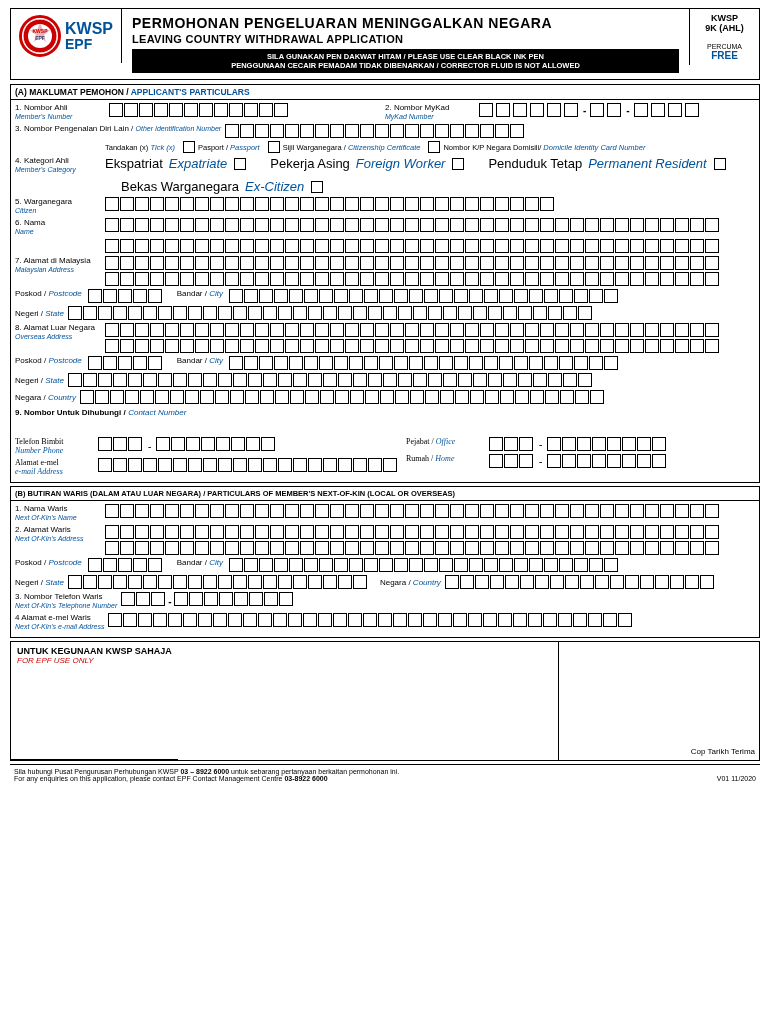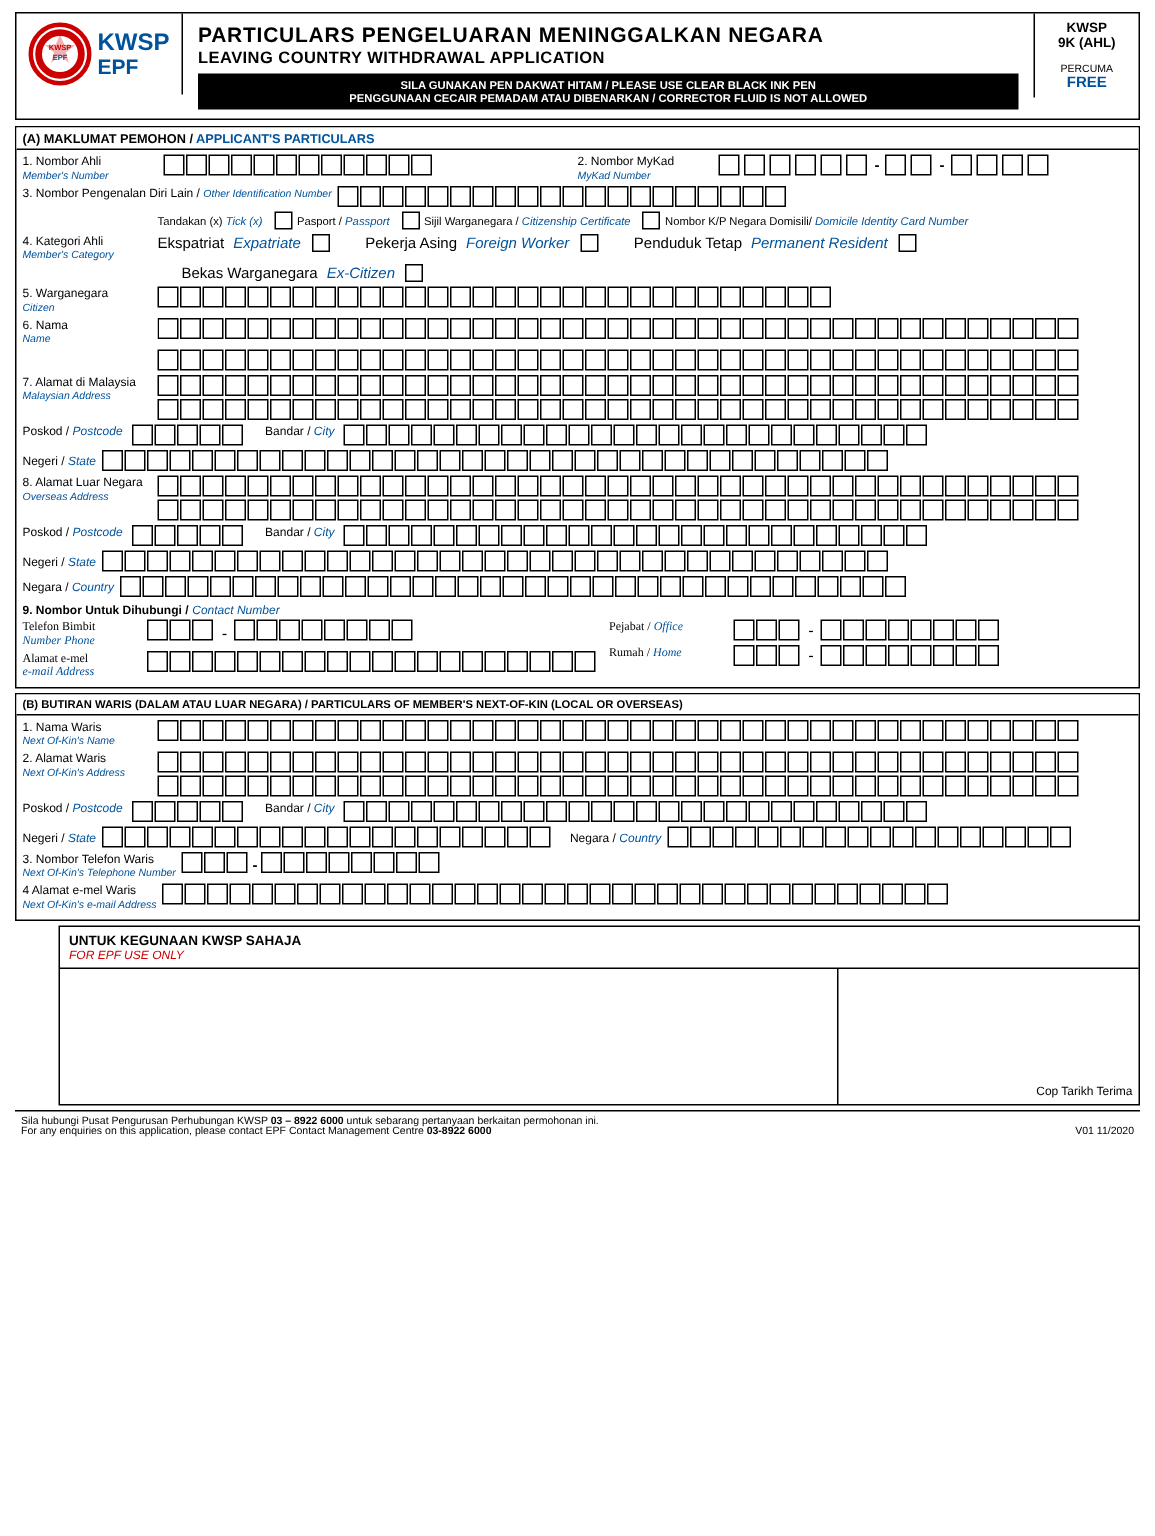--- a/index.html
+++ b/index.html
@@ -196,21 +196,21 @@
     .member-category {
       display: flex;
       gap: 8px;
       flex-wrap: wrap;
       align-items: flex-start;
     }
     .cat-item {
       display: flex;
       align-items: center;
       gap: 3px;
-      font-size: 10px;
+      font-size: 13px;
     }
     .cat-item .en {
       color: #00529b;
       font-style: italic;
     }
     .mykad-row {
       display: flex;
       align-items: center;
       gap: 2px;
     }
@@ -267,22 +267,21 @@
       border-bottom: 1px solid #000;
       padding: 2px 4px;
       font-weight: bold;
       font-size: 7.5px;
     }
     .for-epf-box {
       border: 1.5px solid #000;
       margin-bottom: 3px;
       min-height: 120px;
       display: flex;
-      flex-direction: column;
-      margin-left: 29px;
+      flex-direction: row;
     }
     .for-epf-header {
       padding: 4px 6px;
       border-bottom: 1px solid #000;
     }
     .for-epf-header .title-bm {
       font-weight: bold;
       font-size: 9px;
     }
     .for-epf-header .title-en {
@@ -340,25 +339,25 @@
             <polygon points="18,5 21,12 28,12 22,17 24,24 18,19 12,24 14,17 8,12 15,12" fill="#c00" opacity="0.3"></polygon>
           </svg>
         </div>
       </div>
       <div class="kwsp-text">
         <span class="kwsp">KWSP</span>
         <span class="epf">EPF</span>
       </div>
     </div>
     <div class="title-area">
-      <div class="title-main">PARTICULARS PENGELUARAN MENINGGALKAN NEGARA</div>
+      <div class="title-main">PERMOHONAN PENGELUARAN MENINGGALKAN NEGARA</div>
       <div class="title-sub">LEAVING COUNTRY WITHDRAWAL APPLICATION</div>
       <div class="notice-box">
         <span>SILA GUNAKAN PEN DAKWAT HITAM / PLEASE USE CLEAR BLACK INK PEN</span><br>
-        <span>PENGGUNAAN CECAIR PEMADAM ATAU DIBENARKAN / CORRECTOR FLUID IS NOT ALLOWED</span>
+        <span>PENGGUNAAN CECAIR PEMADAM TIDAK DIBENARKAN / CORRECTOR FLUID IS NOT ALLOWED</span>
       </div>
     </div>
     <div class="form-number-box">
       <div class="kwsp-code">KWSP<br>9K (AHL)</div>
       <div style="height:6px;"></div>
       <div class="percuma-label">PERCUMA</div>
       <div class="percuma-val">FREE</div>
     </div>
   </div>
 
@@ -1029,21 +1028,21 @@
           <div class="char-box"></div>
             <div class="char-box"></div>
             <div class="char-box"></div>
             <div class="char-box"></div>
           <div class="char-box"></div>
             <div class="char-box"></div>
             <div class="char-box"></div>
         </div>
       </div>
 
-      <div style="margin-bottom:2px;">
+      <div style="margin-bottom:20px;">
         <span style="font-size:8px; font-weight:bold;">9. Nombor Untuk Dihubungi /</span> <span style="font-size:8px; color:#00529b; font-style:italic;">Contact Number</span>
       </div>
       <div class="contact-section">
         <div class="contact-left">
 
           <div class="contact-row">
             <div class="contact-label">
               <span>Telefon Bimbit</span><br>
               <span class="en">Number Phone</span>
             </div>

